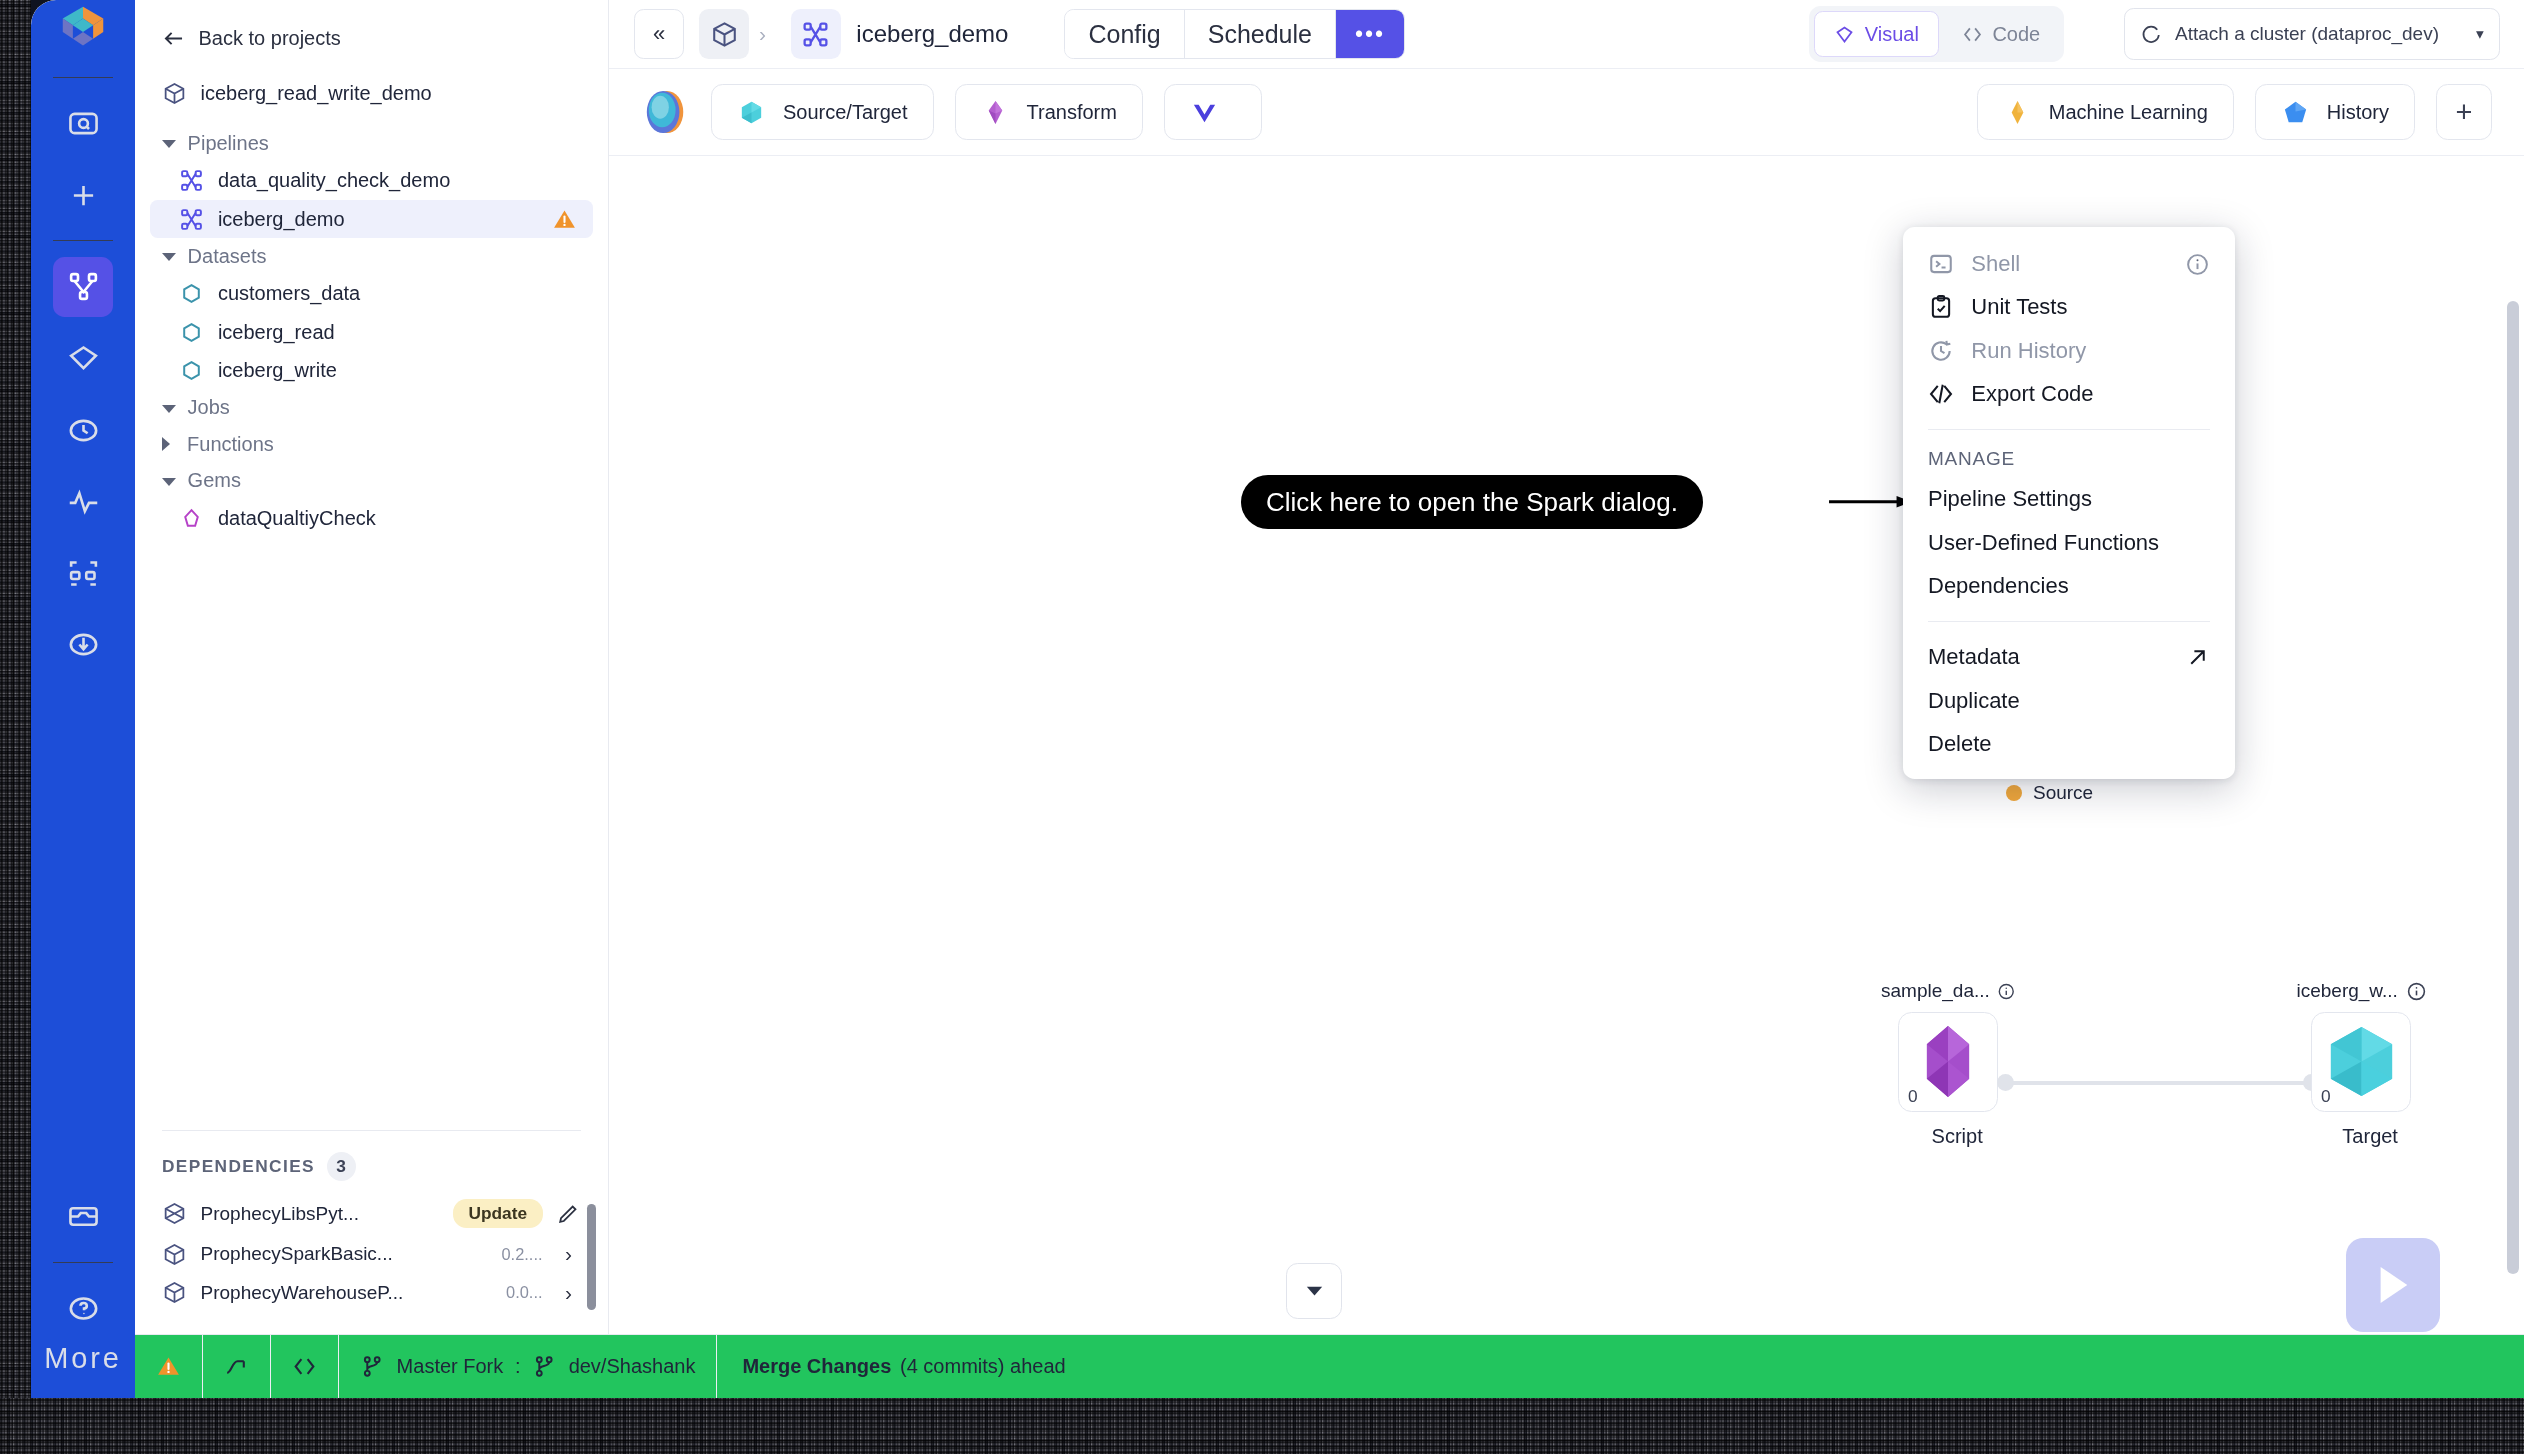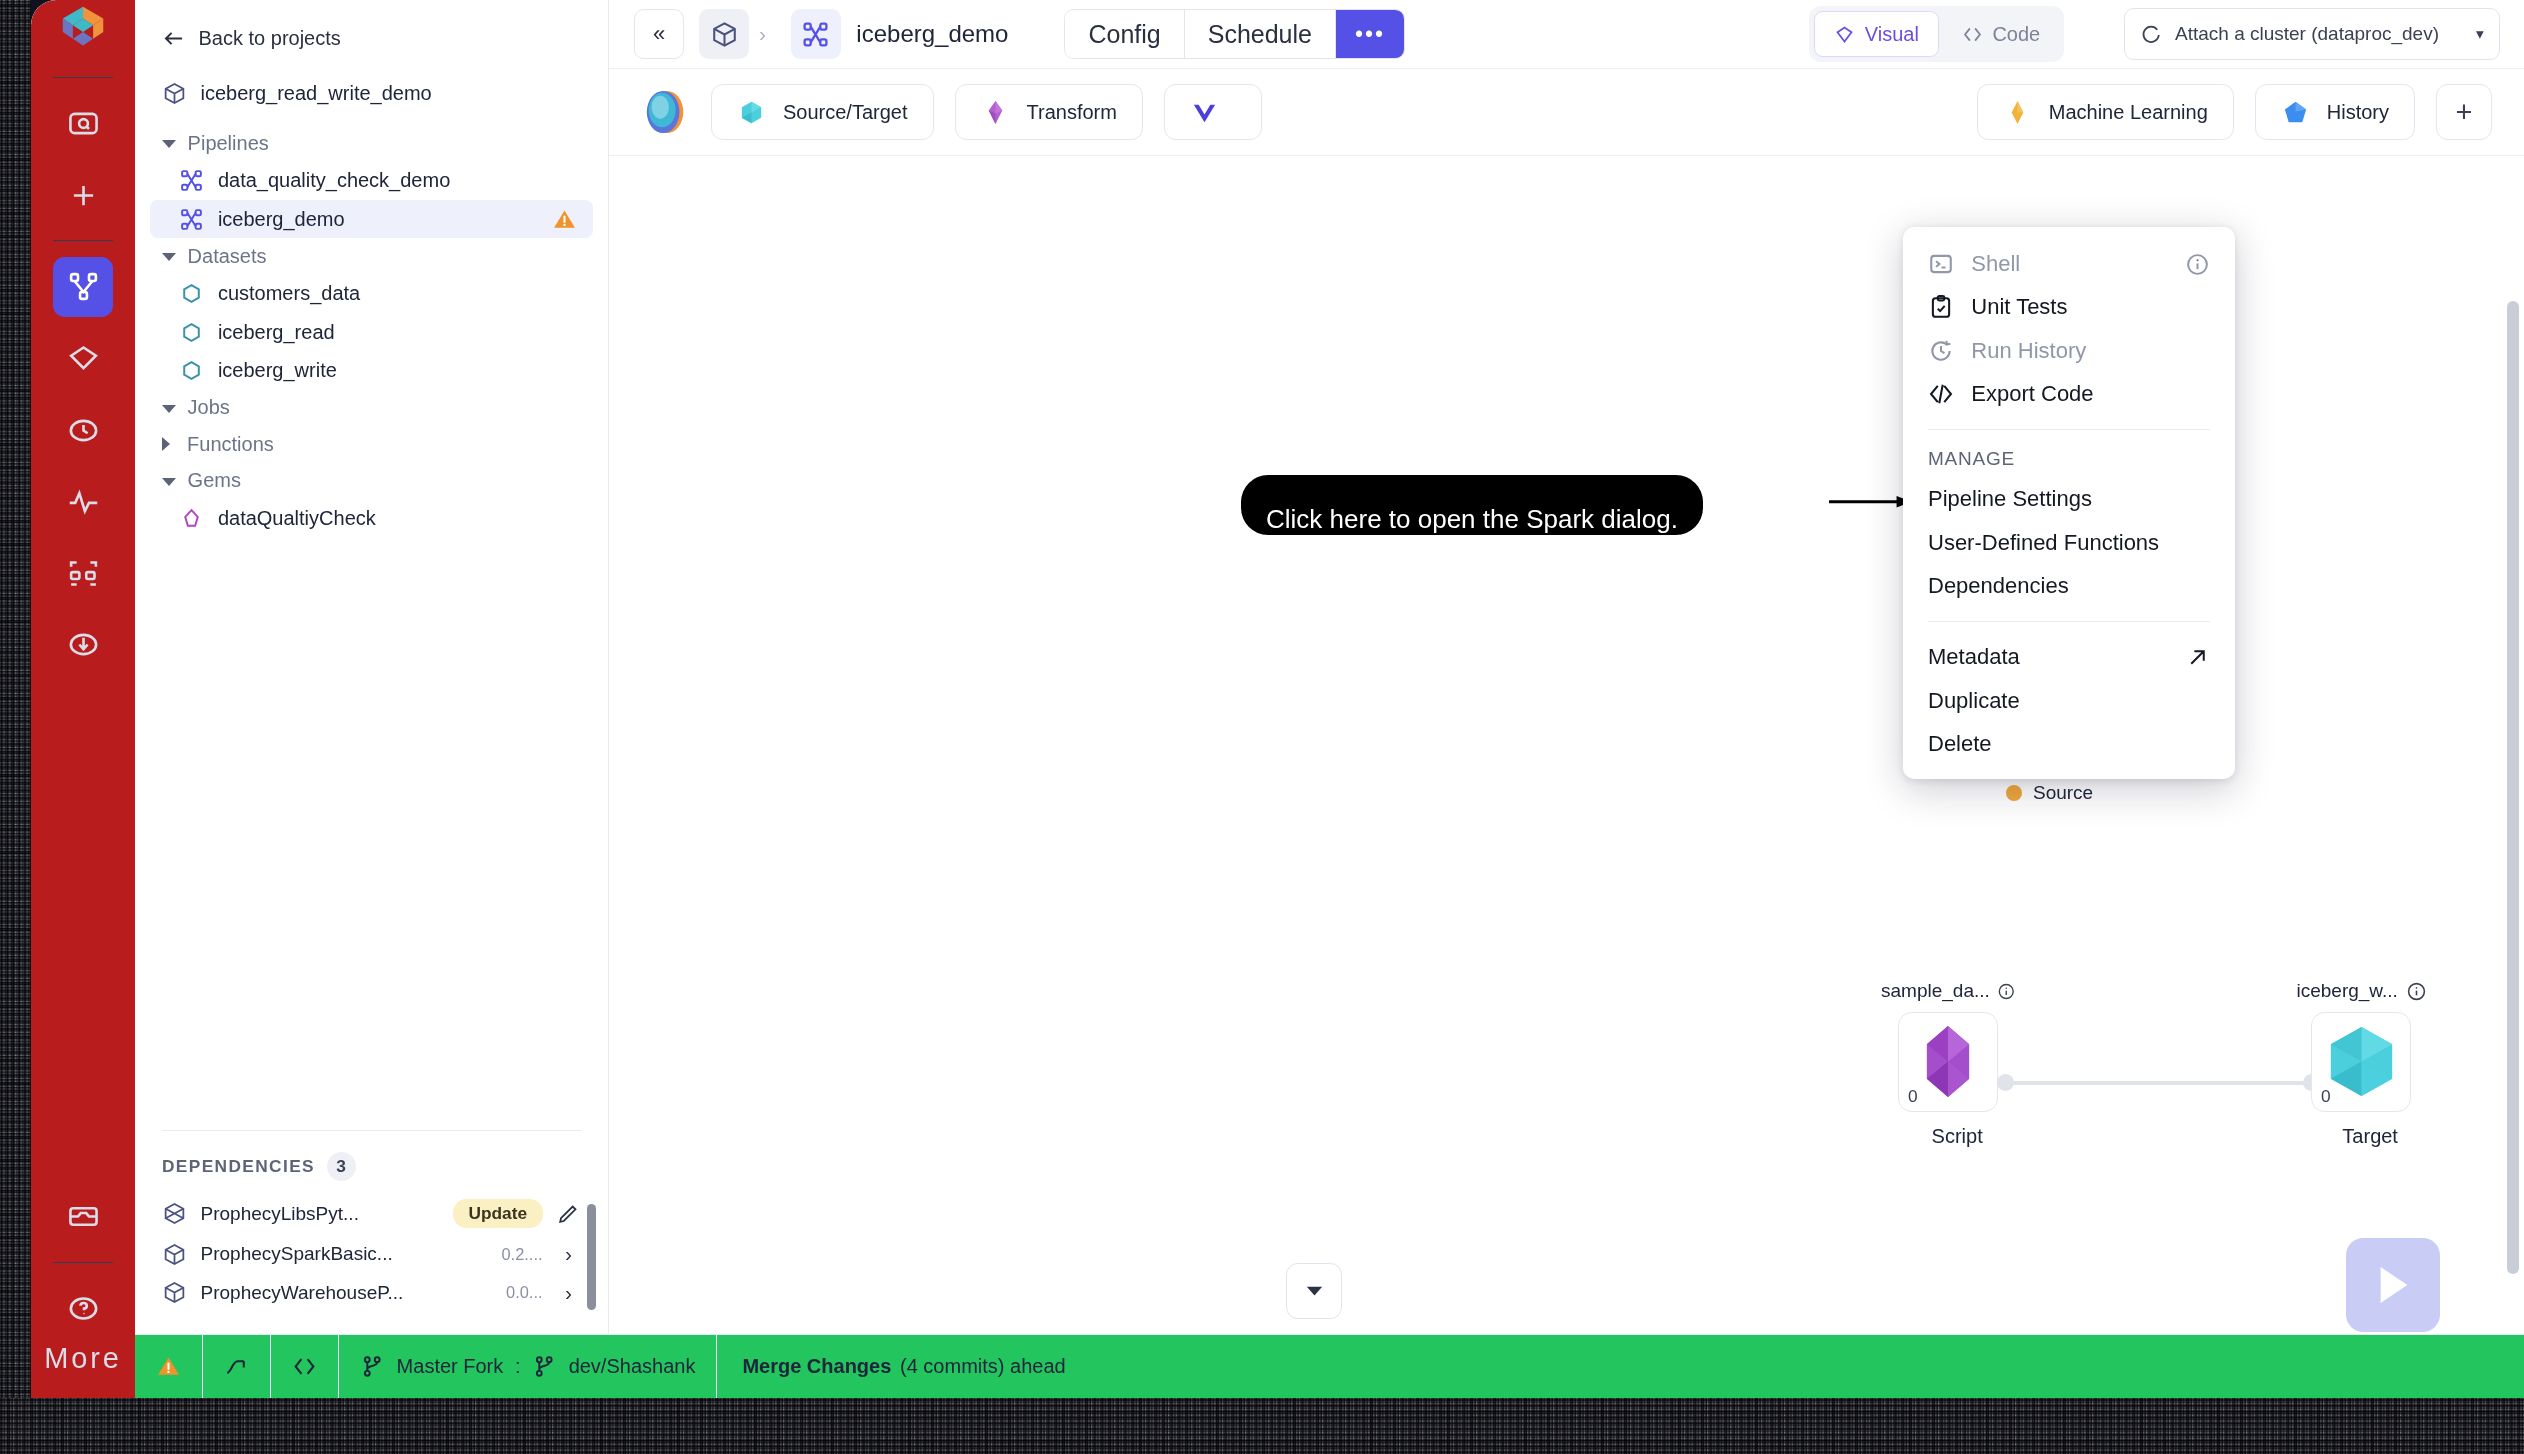--- a/index.html
+++ b/index.html
@@ -38,21 +38,21 @@
     position: absolute; left: 31px; top: 0; width: 2494px; height: 1398px;
     background: #ffffff;
     border-top-left-radius: 25px;
     overflow: hidden;
     display: flex;
   }
 
   
   .rail {
     width: 104px; height: 100%;
-    background: #b91c1c;
+    background: #1d4ed8;
     display: flex; flex-direction: column; align-items: center;
     border-top-left-radius: 25px;
     flex: 0 0 104px;
   }
   .rail-logo { width: 54px; height: 54px; margin-bottom: 13.5px; }
   .rail-div { width: 60px; height: 1px; background: #343c55; margin: 9.6px 0; }
   .rail-btn {
     width: 60px; height: 60px; border-radius: 11.6px;
     display: flex; align-items: center; justify-content: center;
     margin: 5.8px 0; cursor: pointer;
@@ -204,23 +204,23 @@
     display: flex; align-items: center; gap: 17px; padding: 0 25px; cursor: pointer;
     font-size: 20px; color: #20263a; white-space: nowrap;
   }
   .gem-btn svg { width: 29px; height: 29px; flex: 0 0 29px; }
   .gem-plus { width: 56px; height: 56px; padding: 0; justify-content: center; font-size: 29px; color: #3b4154; }
 
   
   .canvas { flex: 1; position: relative; background: #fff; overflow: hidden; }
 
   .callout {
-    position: absolute; left: 632px; top: 319px; height: 60px;
+    position: absolute; left: 632px; top: 319px; height: 54px;
     background: #000; color: #fff; border-radius: 27px;
-    display: flex; align-items: flex-end; padding: 0 25px;
+    display: flex; align-items: center; padding: 0 25px;
     font-size: 26px; white-space: nowrap; z-index: 30;
   }
   .callout-arrow {
     position: absolute; left: 1220px; top: 339px; width: 83px; height: 13.5px; z-index: 30;
   }
 
   .menu {
     position: absolute; left: 1294px; top: 71px; width: 332px;
     background: #fff; border-radius: 11.6px;
     box-shadow: 0 9.6px 39px rgba(20,25,50,.22), 0 1.9px 7.7px rgba(20,25,50,.10);

